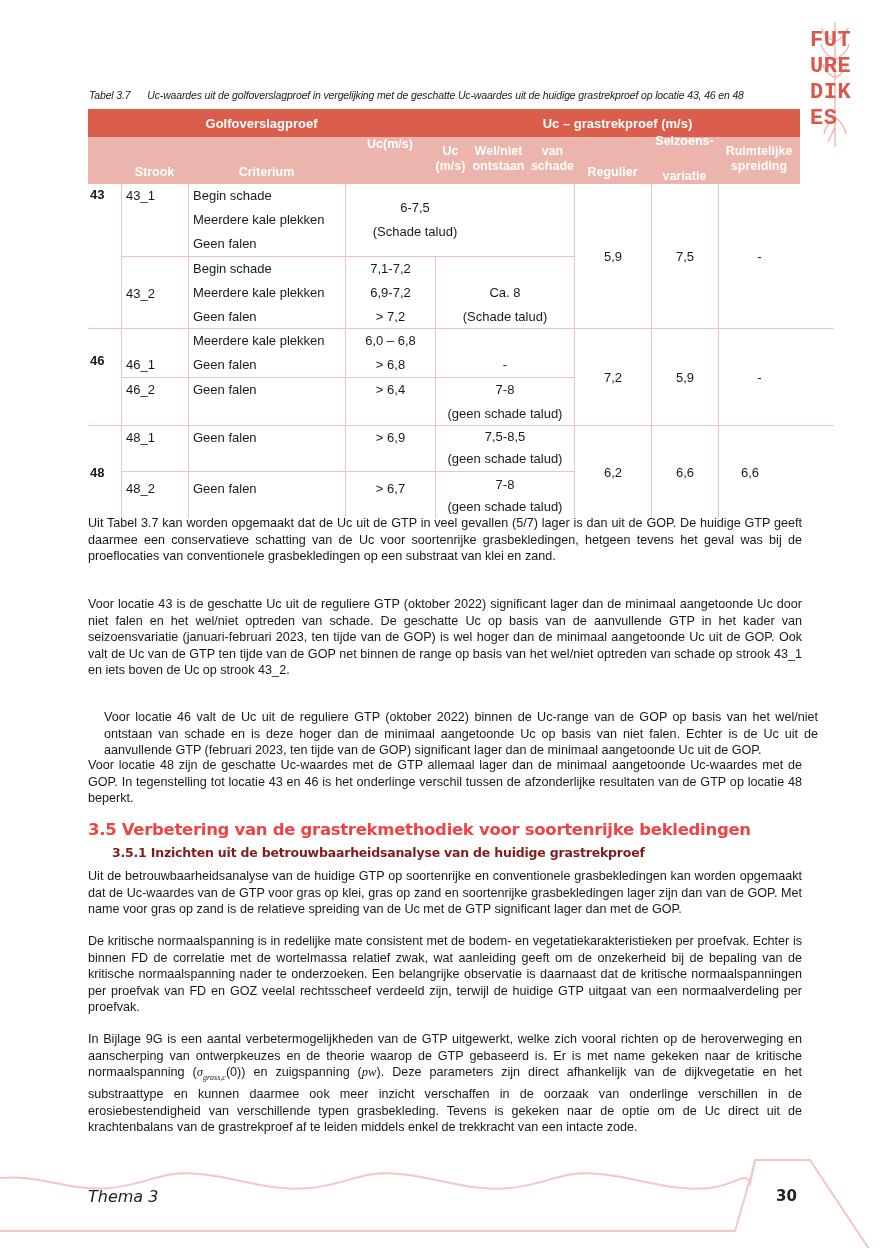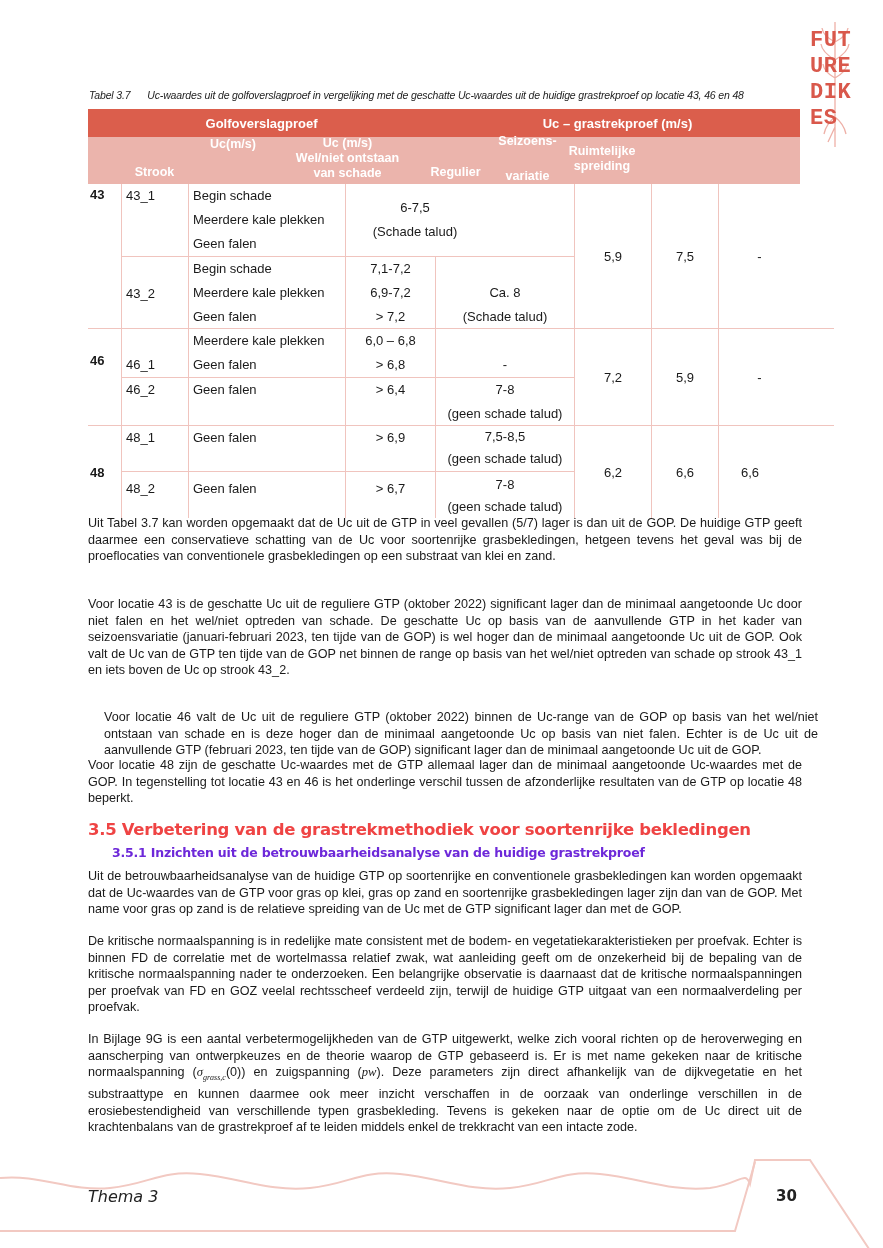--- a/index.html
+++ b/index.html
@@ -34,21 +34,21 @@
     .grp .loc.top { align-items: flex-start; padding-top: 3px; }
     .sub { display: flex; flex-direction: column; }
     .srow { display: flex; border-bottom: 1px solid #f0c4be; }
     .srow:last-child { border-bottom: none; }
     .cell { box-sizing: border-box; border-left: 1px solid #f0c4be; padding: 0 4px; }
     .lines div { height: 24px; line-height: 24px; white-space: nowrap; }
     .center { text-align: center; }
     .mid { display: flex; align-items: center; justify-content: center; }
     .para { position: absolute; left: 88px; width: 714px; font-size: 12.6px; line-height: 16.5px; text-align: justify; color: #1a1a1a; font-family: "Liberation Sans Narrow", "Liberation Sans", sans-serif; }
     .h2 { position: absolute; left: 88px; top: 820px; color: #ef4444; font-weight: bold; font-size: 16.5px; font-family: "DejaVu Sans", sans-serif; letter-spacing: -0.3px; }
-    .h3 { position: absolute; left: 112px; top: 845px; color: #6d28d9; font-weight: bold; font-size: 12.5px; font-family: "DejaVu Sans", sans-serif; letter-spacing: -0.2px; text-align: right; }
+    .h3 { position: absolute; left: 112px; top: 845px; color: #7f1d1d; font-weight: bold; font-size: 12.5px; font-family: "DejaVu Sans", sans-serif; letter-spacing: -0.2px; text-align: right; }
     .footer { position: absolute; left: 0; top: 1150px; width: 883px; height: 98px; }
     .footer svg { position: absolute; left: 0; top: 0; }
     .thema { position: absolute; left: 88px; top: 1187px; font-style: italic; font-size: 16px; color: #222; font-family: "DejaVu Sans", sans-serif; }
     .pagenum { position: absolute; left: 776px; top: 1187px; font-size: 15px; font-weight: bold; color: #222; font-family: "DejaVu Sans", sans-serif; }
     sub.s { font-size: 8px; }
     .sigma { font-style: italic; font-family: "Liberation Serif", serif; }
   </style>
 </head>
 <body>
 
@@ -68,25 +68,26 @@
 </div>
 
 <div class="tbl-wrap">
   <div class="hdr1">
     <div style="width:347px">Golfoverslagproef</div>
     <div style="width:365px">Uc – grastrekproef (m/s)</div>
   </div>
   <div class="hdr2">
     <div class="c-loc"></div>
     <div class="c-str">Strook</div>
+    <div class="c-crit">Criterium</div>
     <div class="c-uc" style="flex-direction:row;align-items:flex-start;">
       <span>Uc</span>
       <span>(m/s)</span>
     </div>
-    <div class="c-wel" style="flex-direction:column;align-items:center;">
+    <div class="c-wel" style="flex-direction:row;align-items:center;">
       <span>Uc (m/s)</span>
       <span>Wel/niet ontstaan</span>
       <span>van schade</span>
     </div>
     <div class="c-reg">Regulier</div>
     <div class="c-sei" style="flex-direction:column;align-items:center;">
       <span>Seizoens-</span>
       <span>variatie</span>
     </div>
     <div class="c-rui" style="flex-direction:column;align-items:center;">

